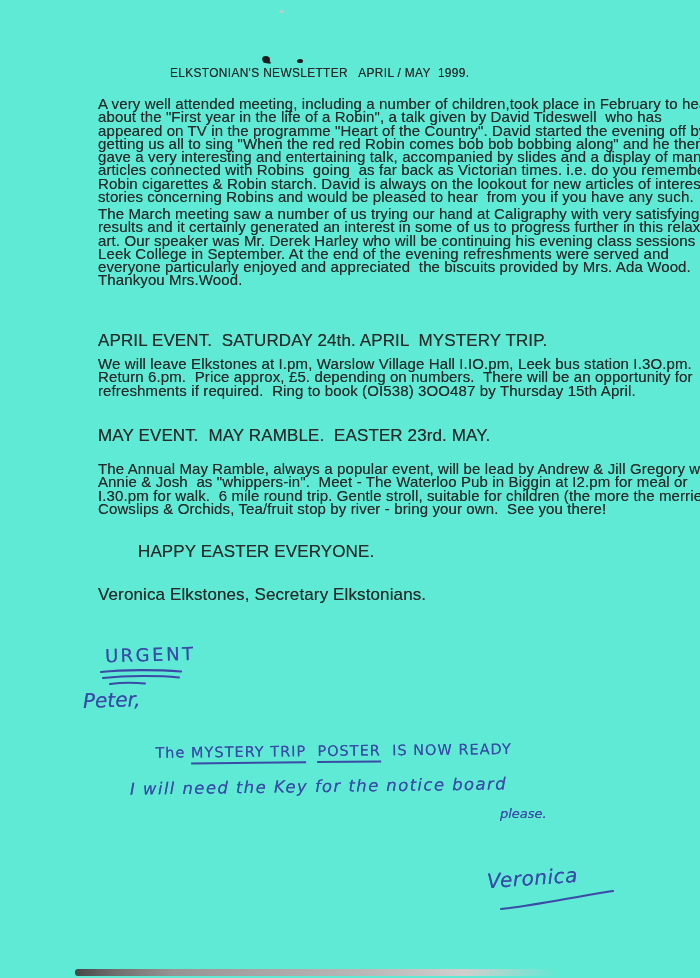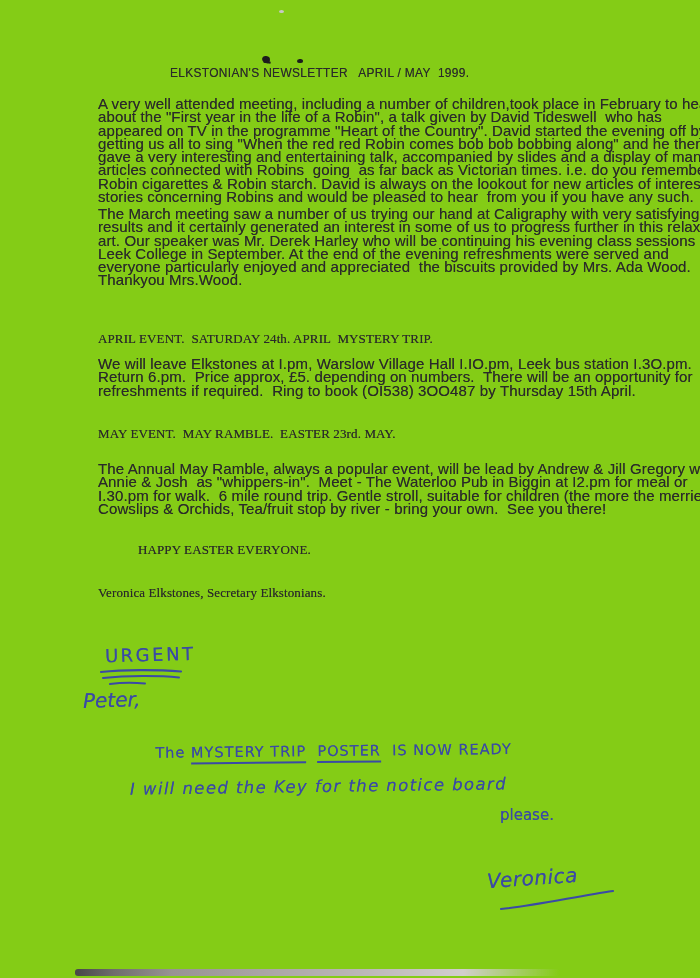--- a/index.html
+++ b/index.html
@@ -1,34 +1,34 @@
 <!DOCTYPE html>
 <html><head>
 <meta charset="utf-8">
 <style>
   html, body { margin: 0; padding: 0; background: #ffffff; }
   .page {
     position: relative;
     width: 700px;
     height: 978px;
-    background: #84cc16;
+    background: #5eead4;
     overflow: hidden;
     font-family: "Liberation Sans", sans-serif;
   }
   
   .typed {
     position: absolute;
     color: #2a2a2a;
     text-shadow: 0 0 0.45px rgba(40,40,40,0.65);
     white-space: pre;
     letter-spacing: 0.12px;
   }
   .title   { left: 170px; top: 66px;  font-size: 11.9px; letter-spacing: 0.35px; }
   .para    { left: 98px;  font-size: 15px; line-height: 13.3px; }
-  .heading { left: 98px;  font-size: 13px; font-family: Liberation Serif, serif; }
+  .heading { left: 98px;  font-size: 17px; }
   .p-feb   { top: 97px; }
   .p-mar   { top: 207px; }
   .h-apr   { top: 331px; }
   .p-apr   { top: 357px; }
   .h-may   { top: 426px; }
   .p-may   { top: 462px; }
   .p-easter{ top: 542px; margin-left: 40px; }
   .p-signoff{ top: 585px; }
 
   
@@ -57,21 +57,21 @@
     transform: rotate(-0.6deg);
   }
   .hw-note1 .hw-u { border-bottom: 2px solid #3a4aa6; padding-bottom: 2px; }
   .hw-note2 {
     left: 130px; top: 777px;
     font-size: 16.5px; font-style: italic; letter-spacing: 1.4px;
     transform: rotate(-0.8deg);
   }
   .hw-please {
     left: 500px; top: 806px;
-    font-size: 15px; 
+    font-size: 13px; font-style: italic;
   }
   .hw-sig {
     left: 487px; top: 866px;
     font-size: 20px; font-style: italic; letter-spacing: 0.5px;
     transform: rotate(-4deg);
   }
   .u-sig { left: 498px; top: 886px; }
 
   
   .speck-top {

